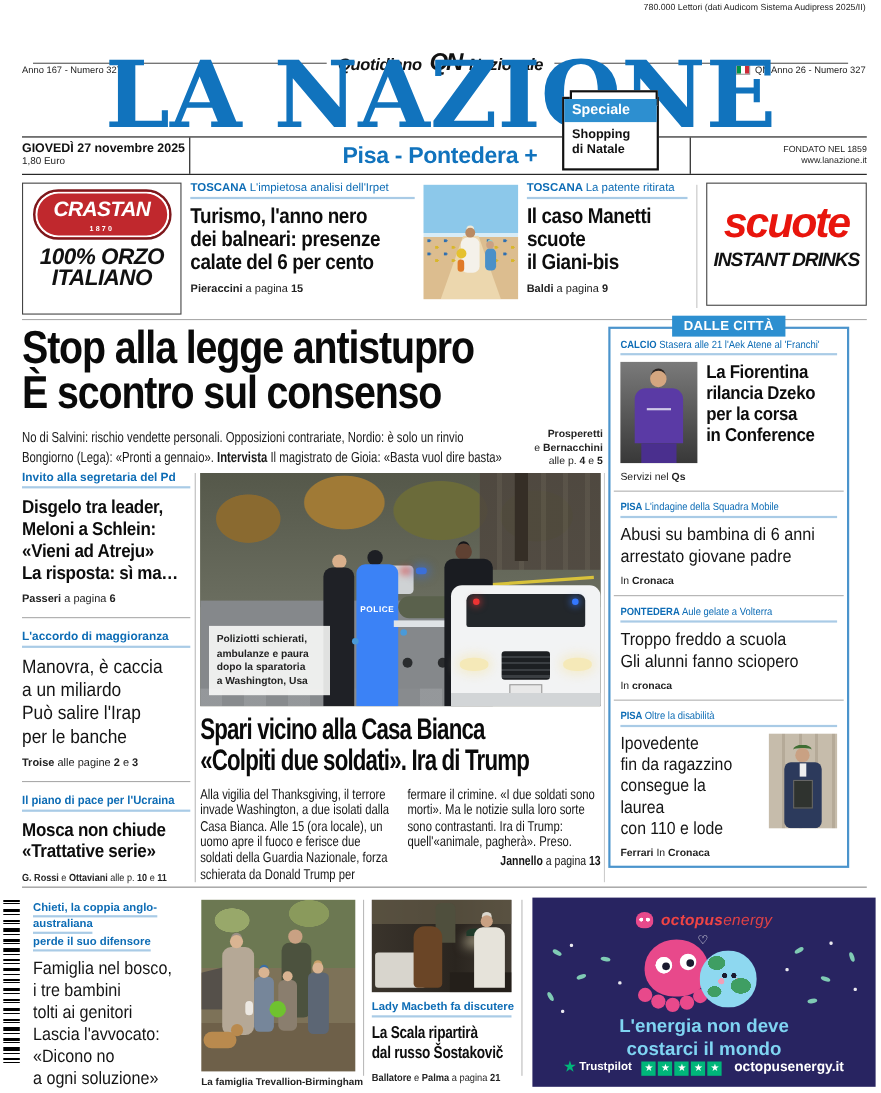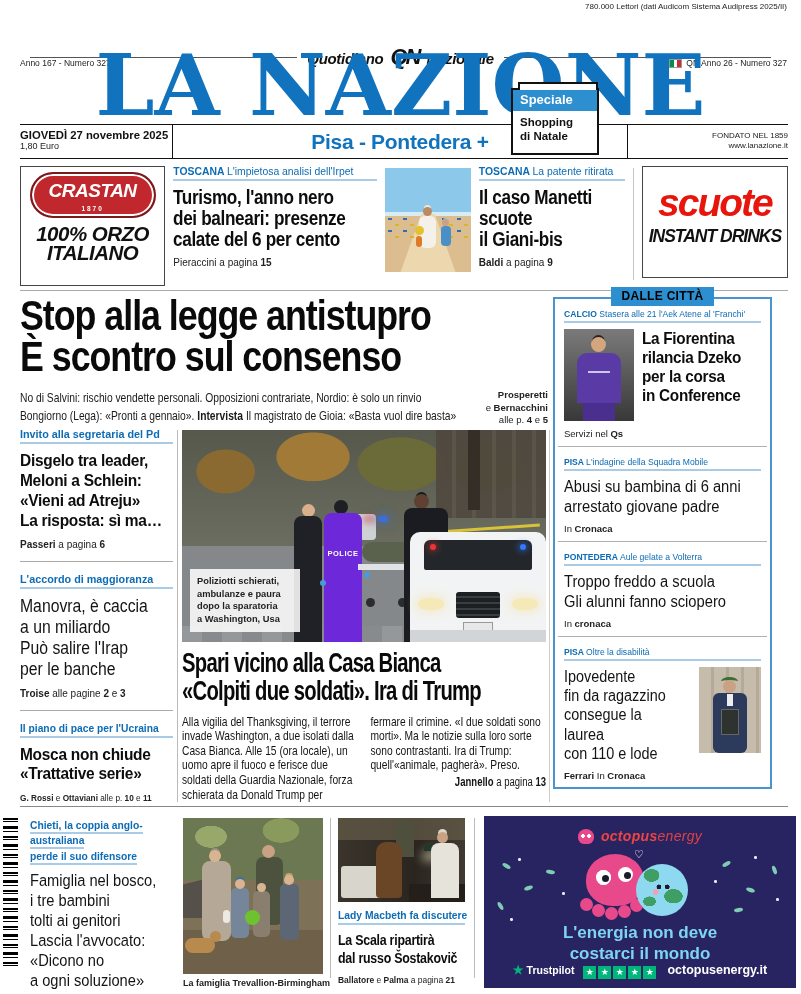--- a/index.html
+++ b/index.html
@@ -73,21 +73,21 @@
 
   
   .lead { position:absolute; top:295px; left:20px; width:528px; }
   .lead-h { width:620px; transform:scaleX(0.852); font-size:42px; font-weight:700; line-height:0.98; letter-spacing:-1.2px; color:#0a0a0a; }
   .lead-sub { position:relative; margin-top:12px; height:44px; }
   .deck { position:absolute; left:0; top:0; width:575px; transform:scaleX(0.78); font-size:13.2px; line-height:1.32; color:#1a1a1a; }
   .authors { position:absolute; right:0; top:0; width:80px; text-align:right; font-size:9.5px; line-height:1.32; color:#222; }
 
   
   .rail { position:absolute; left:553px; top:297px; width:219px; height:492px; border:2px solid #4b94cc; background:#fff; }
-  .rail-badge { position:absolute; top:-12px; left:50%; transform:translateX(-50%); background:#2d8fd0; color:#000000; font-weight:700; font-size:12px; letter-spacing:0.3px; padding:2px 11px 3px; white-space:nowrap; }
+  .rail-badge { position:absolute; top:-12px; left:50%; transform:translateX(-50%); background:#2d8fd0; color:#ffffff; font-weight:700; font-size:12px; letter-spacing:0.3px; padding:2px 11px 3px; white-space:nowrap; }
   .rail-item { padding:9px 9px 7px; }
   .rail-kick { border-bottom:2px solid #a9cbe6; padding-bottom:2px; margin-bottom:6px; }
   .rk-in { width:220px; transform:scaleX(0.895); font-size:9.6px; color:#0d6cb5; white-space:nowrap; }
   .rail-row { display:flex; gap:8px; }
   .rail-h-b { font-weight:700; font-size:17px; line-height:1.12; letter-spacing:-0.3px; width:138px; transform:scaleX(0.9); color:#0d0d0d; }
   .rail-h-r { font-size:16px; line-height:1.22; width:216px; transform:scaleX(0.92); color:#141414; }
   .rail-h-r4 { font-size:16px; line-height:1.2; width:146px; transform:scaleX(0.9); color:#141414; }
   .rail-foot { font-size:9.5px; color:#222; margin-top:7px; }
   .rail-sep { border-top:1px solid #b0b0b0; margin:0 3px; }
   .fio-photo { position:relative; width:70px; height:92px; background:linear-gradient(180deg,#7a7a7a,#383838); overflow:hidden; flex:none; }
@@ -136,21 +136,21 @@
   .w-ambdoor { position:absolute; left:32px; top:30px; width:54px; height:152px; background:#3a372f; border:2px solid #8a867c; }
   .w-84 { position:absolute; left:3px; top:8px; font-size:22px; font-weight:700; font-style:italic; color:#e8c23a; text-shadow:1px 1px 0 #5a1010; }
   .w-lightblue { position:absolute; left:196px; top:86px; width:10px; height:6px; background:#3b6fd8; border-radius:3px; box-shadow:0 0 8px 3px #3b6fd880, -14px 0 6px 1px #d8333380; }
   .w-van { position:absolute; left:150px; top:84px; width:44px; height:26px; background:#cfd2d4; border-radius:4px; }
   .w-head { position:absolute; border-radius:50%; }
   .h1 { left:120px; top:74px; width:13px; height:13px; background:#d9b08c; }
   .h2 { left:152px; top:70px; width:14px; height:14px; background:#1d1f24; }
   .h3 { left:232px; top:64px; width:15px; height:15px; background:#5f4132; box-shadow:0 -4px 0 -2px #15161a; }
   .w-cop { position:absolute; border-radius:8px 8px 0 0; }
   .c1 { left:112px; top:86px; width:28px; height:126px; background:#1f2126; }
-  .c2 { left:142px; top:83px; width:38px; height:129px; background:#6d28d9; }
+  .c2 { left:142px; top:83px; width:38px; height:129px; background:#3b82f6; }
   .c3 { left:222px; top:78px; width:44px; height:134px; background:#1a1c21; }
   .w-police-label { position:absolute; left:0; top:36px; width:100%; text-align:center; color:#fff; font-size:7.5px; font-weight:700; letter-spacing:0.5px; }
   .w-glove { position:absolute; width:6px; height:6px; border-radius:50%; background:#4a9ad8; }
   .g1 { left:138px; top:150px; } .g2 { left:182px; top:142px; }
   .w-patient { position:absolute; left:180px; top:112px; width:52px; height:20px; background:#5a614c; border-radius:10px; }
   .w-str { position:absolute; left:176px; top:134px; width:62px; height:6px; background:#dfe3e6; }
   .w-wheel { position:absolute; width:9px; height:9px; border-radius:50%; background:#2a2c2e; }
   .wh1 { left:184px; top:168px; } .wh2 { left:216px; top:168px; }
   .w-suv { position:absolute; left:228px; top:102px; width:136px; height:110px; background:#f2f3f4; border-radius:10px 10px 2px 2px; }
   .w-wind { position:absolute; left:14px; top:8px; width:108px; height:30px; background:#23272b; border-radius:6px 6px 2px 2px; }
@@ -294,21 +294,21 @@
         <span class="crastan-year">1870</span>
       </div>
       <div class="crastan-claim ml">100% ORZO
 ITALIANO</div>
     </div>
     <div class="ts-art1">
       <div class="kick ts-kick nw seg"><span style="font-weight: 700;">TOSCANA </span><span>L'impietosa analisi dell'Irpet</span></div>
       <div class="ts-head ts-head1 sx ml">Turismo, l'anno nero
 dei balneari: presenze
 calate del 6 per cento</div>
-      <div class="byline seg"><span style="font-weight: 400; text-align: center;">Pieraccini</span><span> a pagina </span><span style="font-weight: 700;">15</span></div>
+      <div class="byline seg"><span style="font-weight: 700; text-align: center;">Pieraccini</span><span> a pagina </span><span style="font-weight: 700;">15</span></div>
     </div>
     <div class="beach">
       <div class="beach-path"></div>
       <div class="umb l"></div>
       <div class="umb r"></div>
       <div class="bw-body"></div>
       <div class="bw-head"></div>
       <div class="bw-bag"></div>
       <div class="bw-towel"></div>
       <div class="bc-body"></div>

